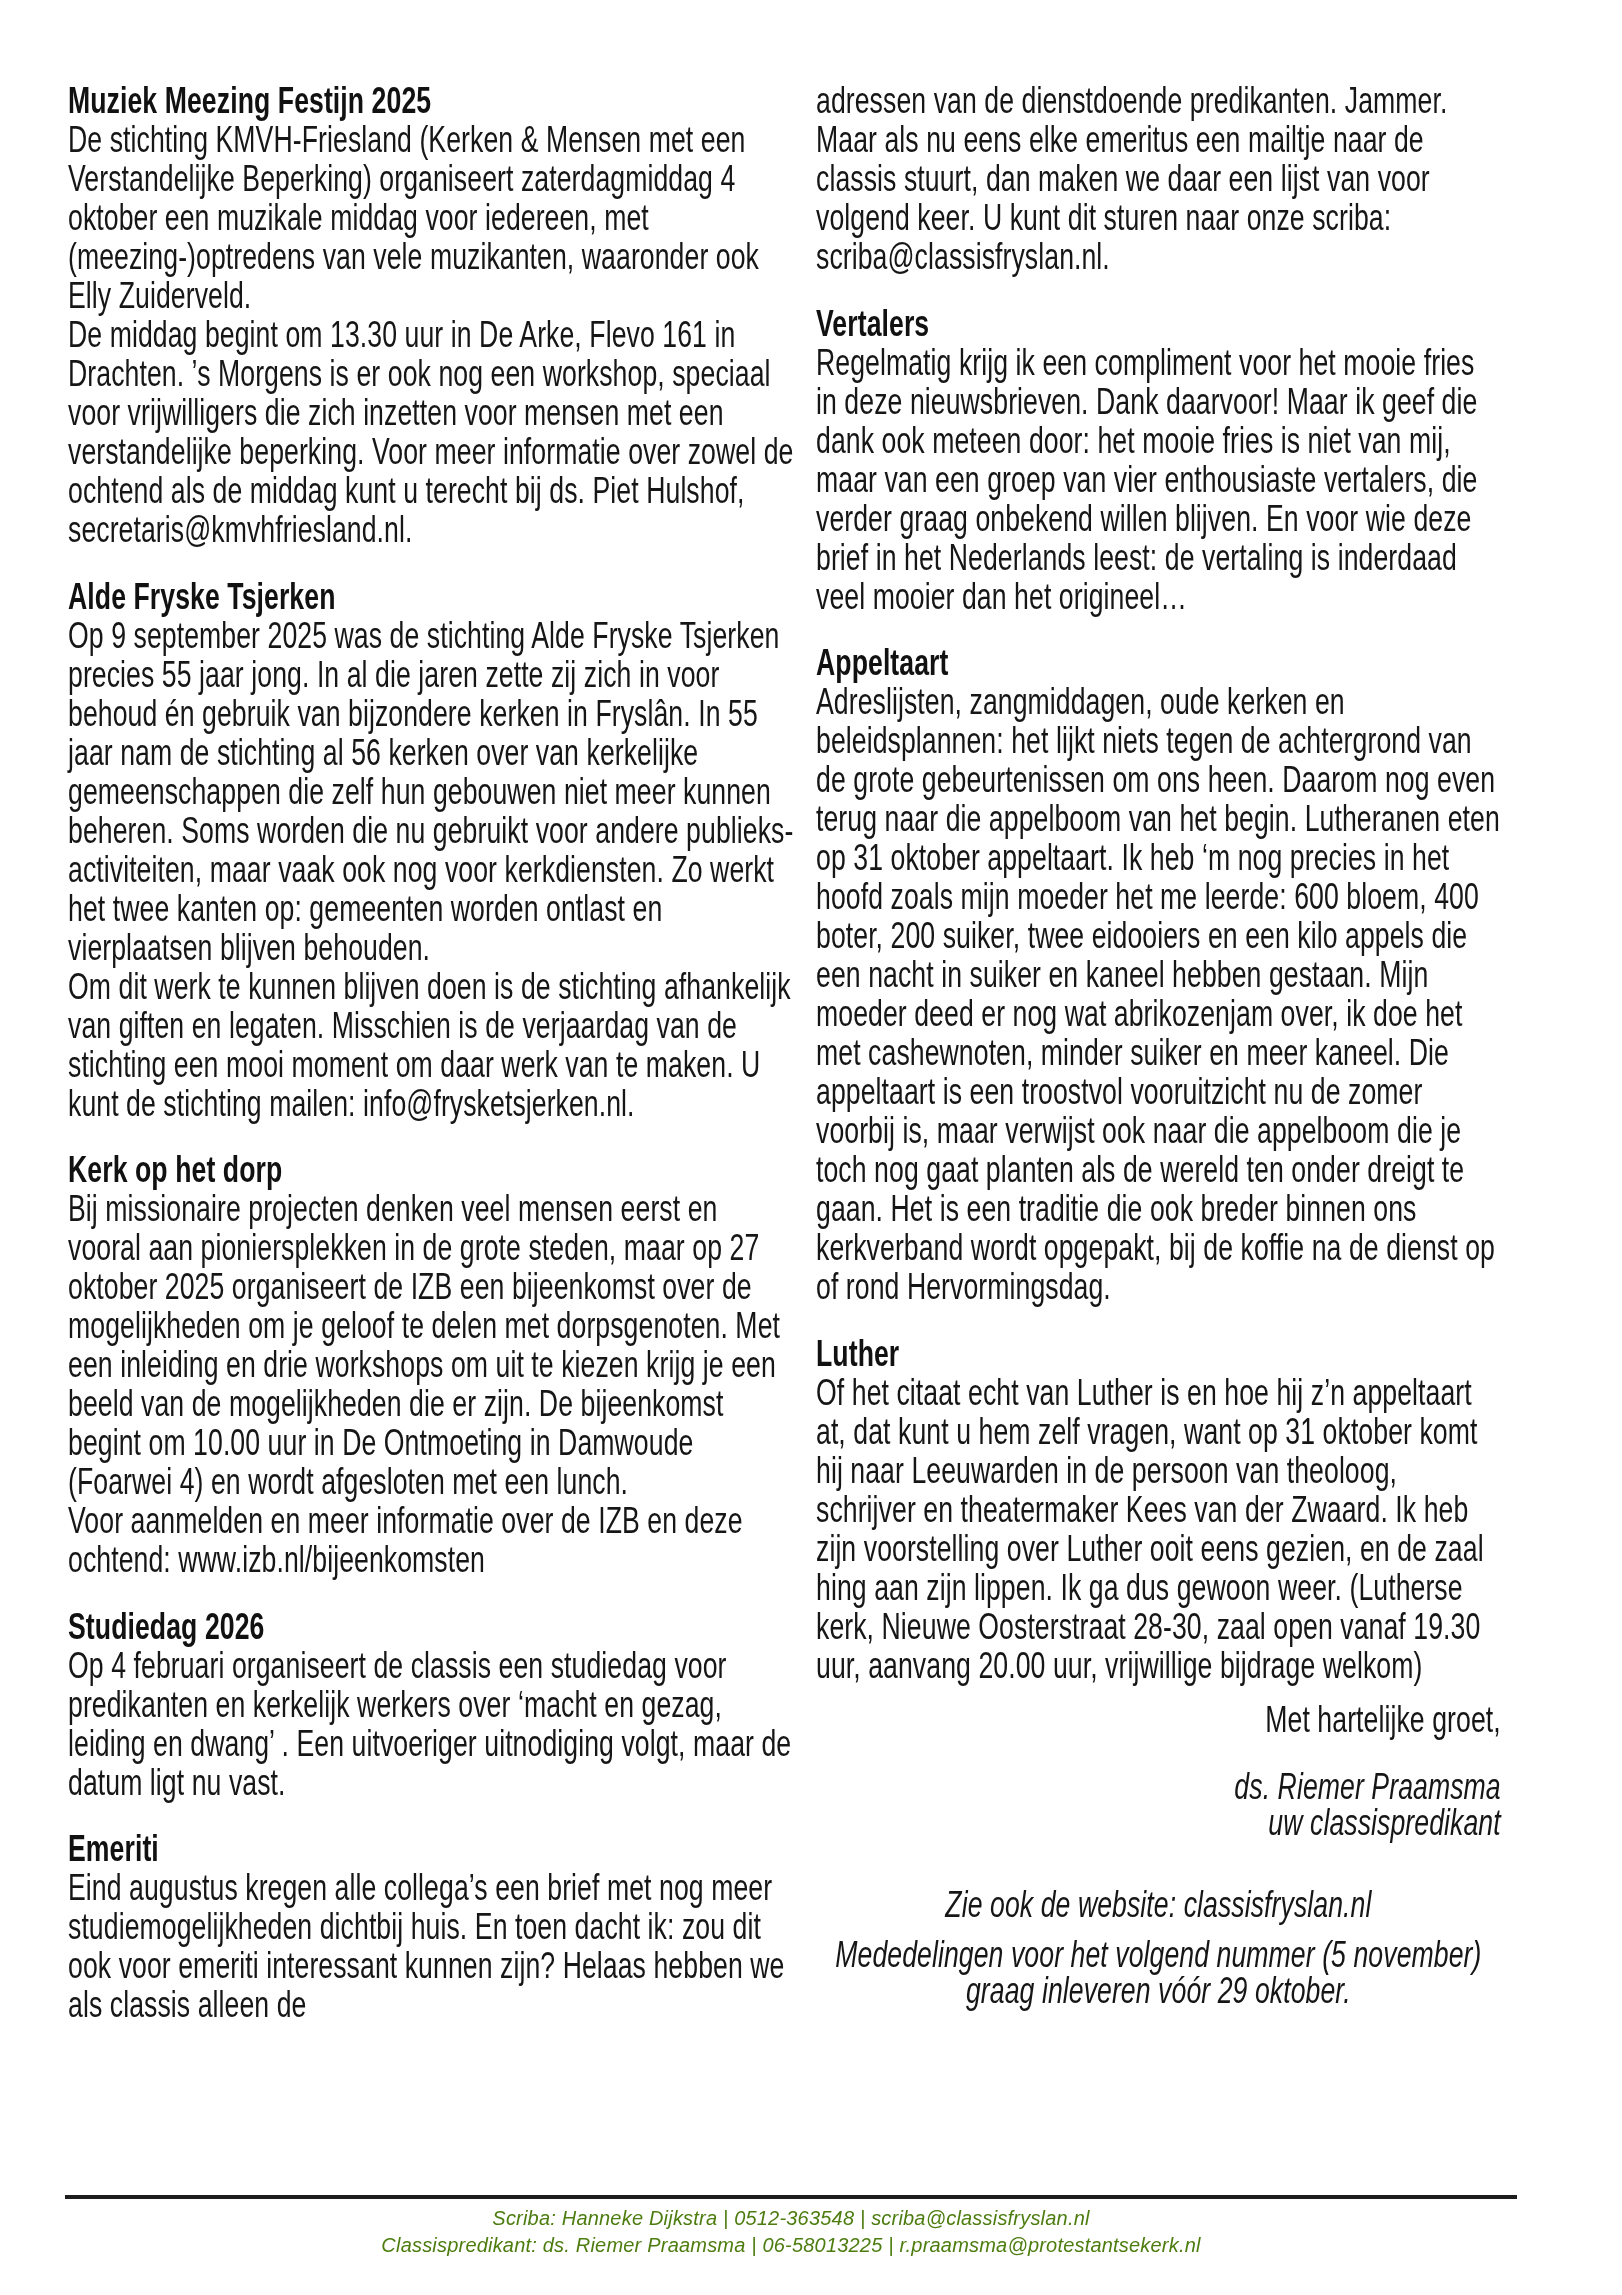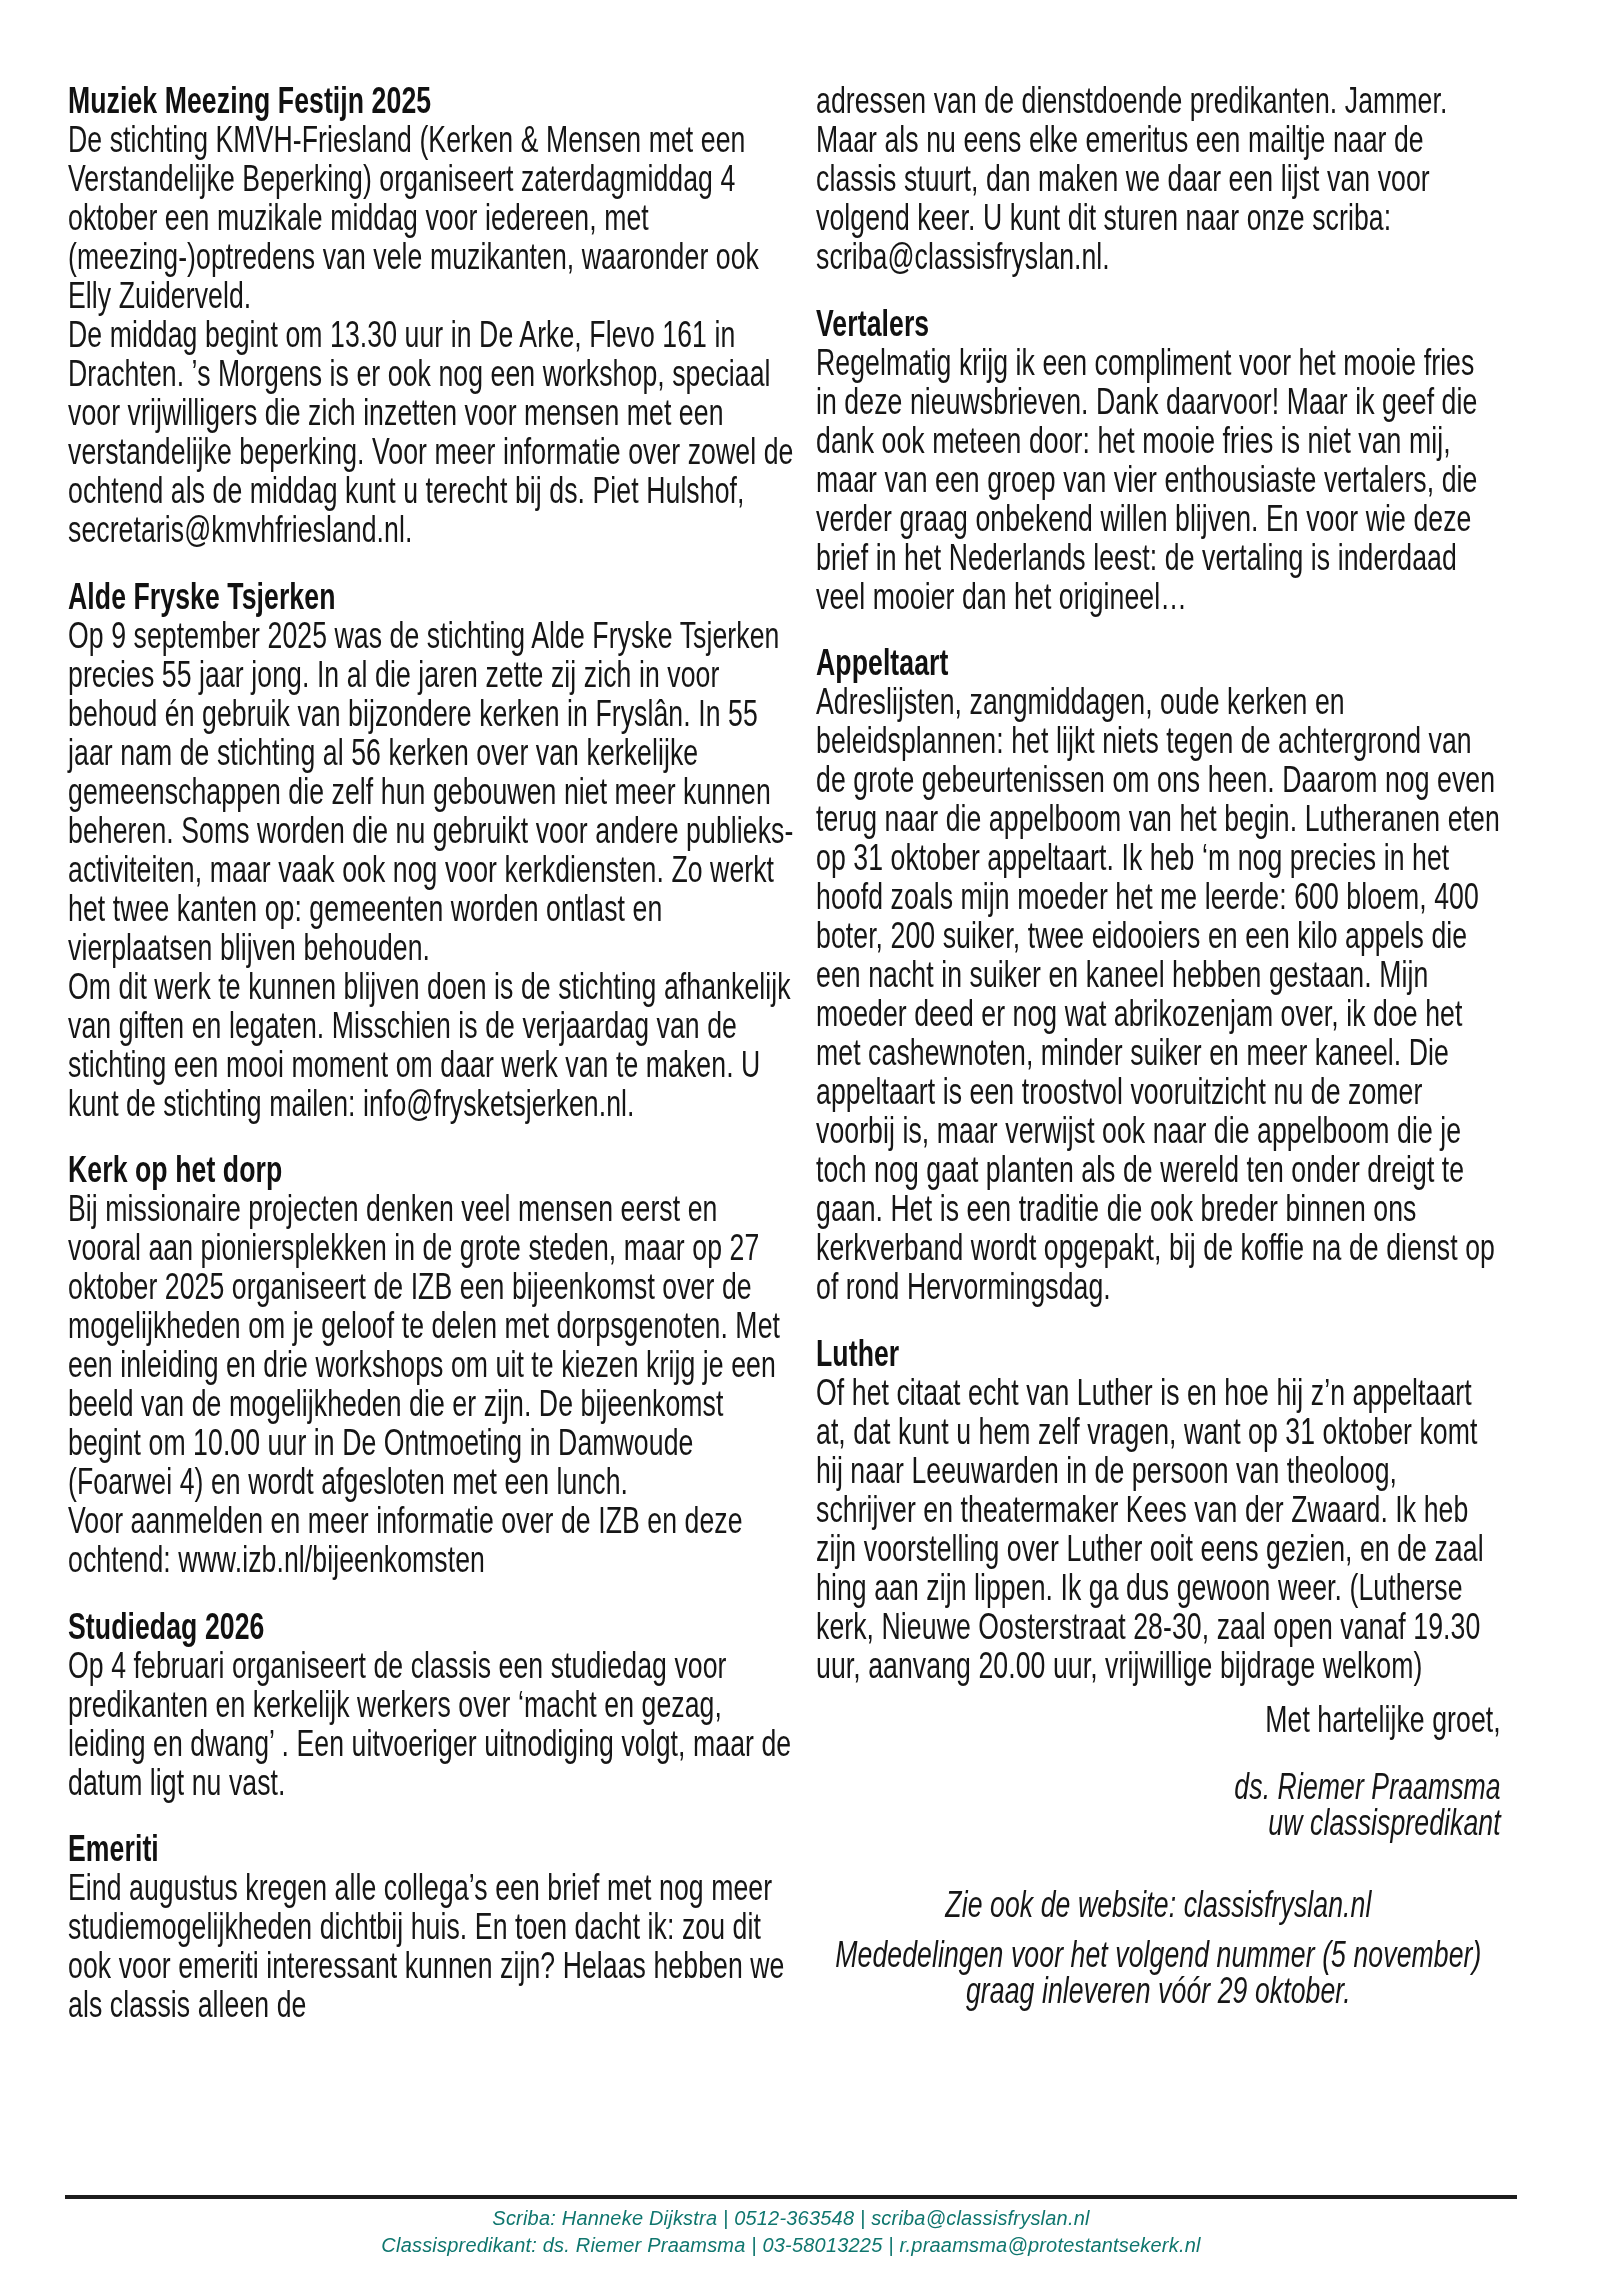--- a/index.html
+++ b/index.html
@@ -76,21 +76,21 @@
     position: absolute;
     left: 65px;
     top: 2195px;
     width: 1452px;
     border-top: 4.8px solid #1d1d1d;
     padding-top: 5.7px;
     text-align: center;
     font-style: italic;
     font-size: 20px;
     line-height: 27px;
-    color: #0f766e;
+    color: #4d7c0f;
     letter-spacing: 0.2px;
   }
   .footer div { margin: 0; }
 </style>
 </head>
 <body>
 
 <div class="page">
 
   <div class="col col-left">
@@ -154,17 +154,17 @@
         <div class="deadline-note">
           <div>Mededelingen voor het volgend nummer (5 november)</div>
           <div>graag inleveren vóór 29 oktober.</div>
         </div>
       </div>
     </div>
   </div>
 
   <div class="footer">
     <div>Scriba: Hanneke Dijkstra | 0512-363548 | scriba@classisfryslan.nl</div>
-    <div>Classispredikant: ds. Riemer Praamsma | 03-58013225 | r.praamsma@protestantsekerk.nl</div>
+    <div>Classispredikant: ds. Riemer Praamsma | 06-58013225 | r.praamsma@protestantsekerk.nl</div>
   </div>
 
 </div>
 
 
 </body></html>

